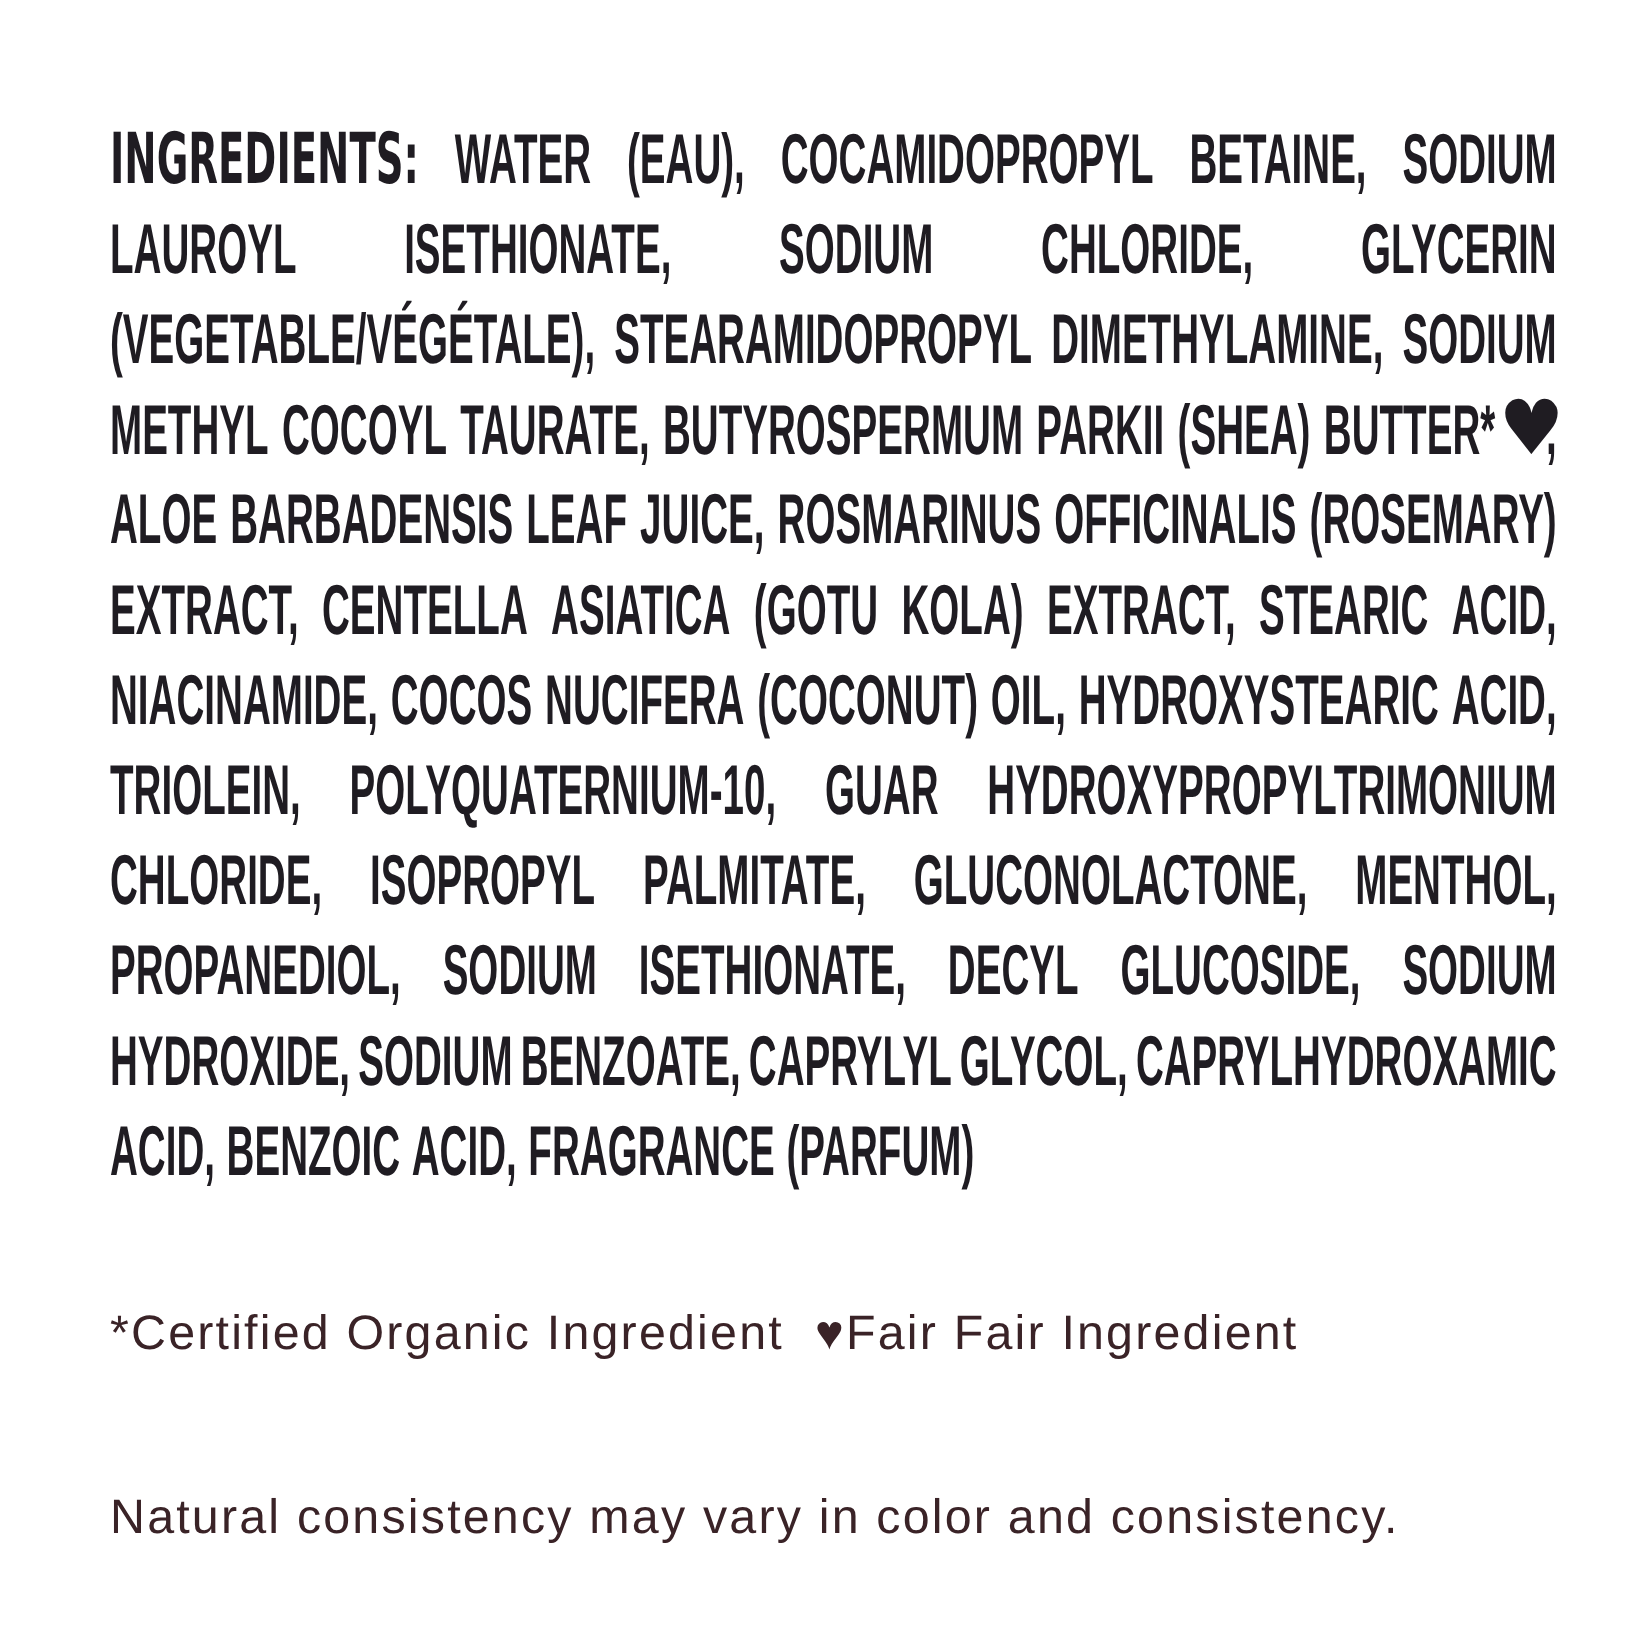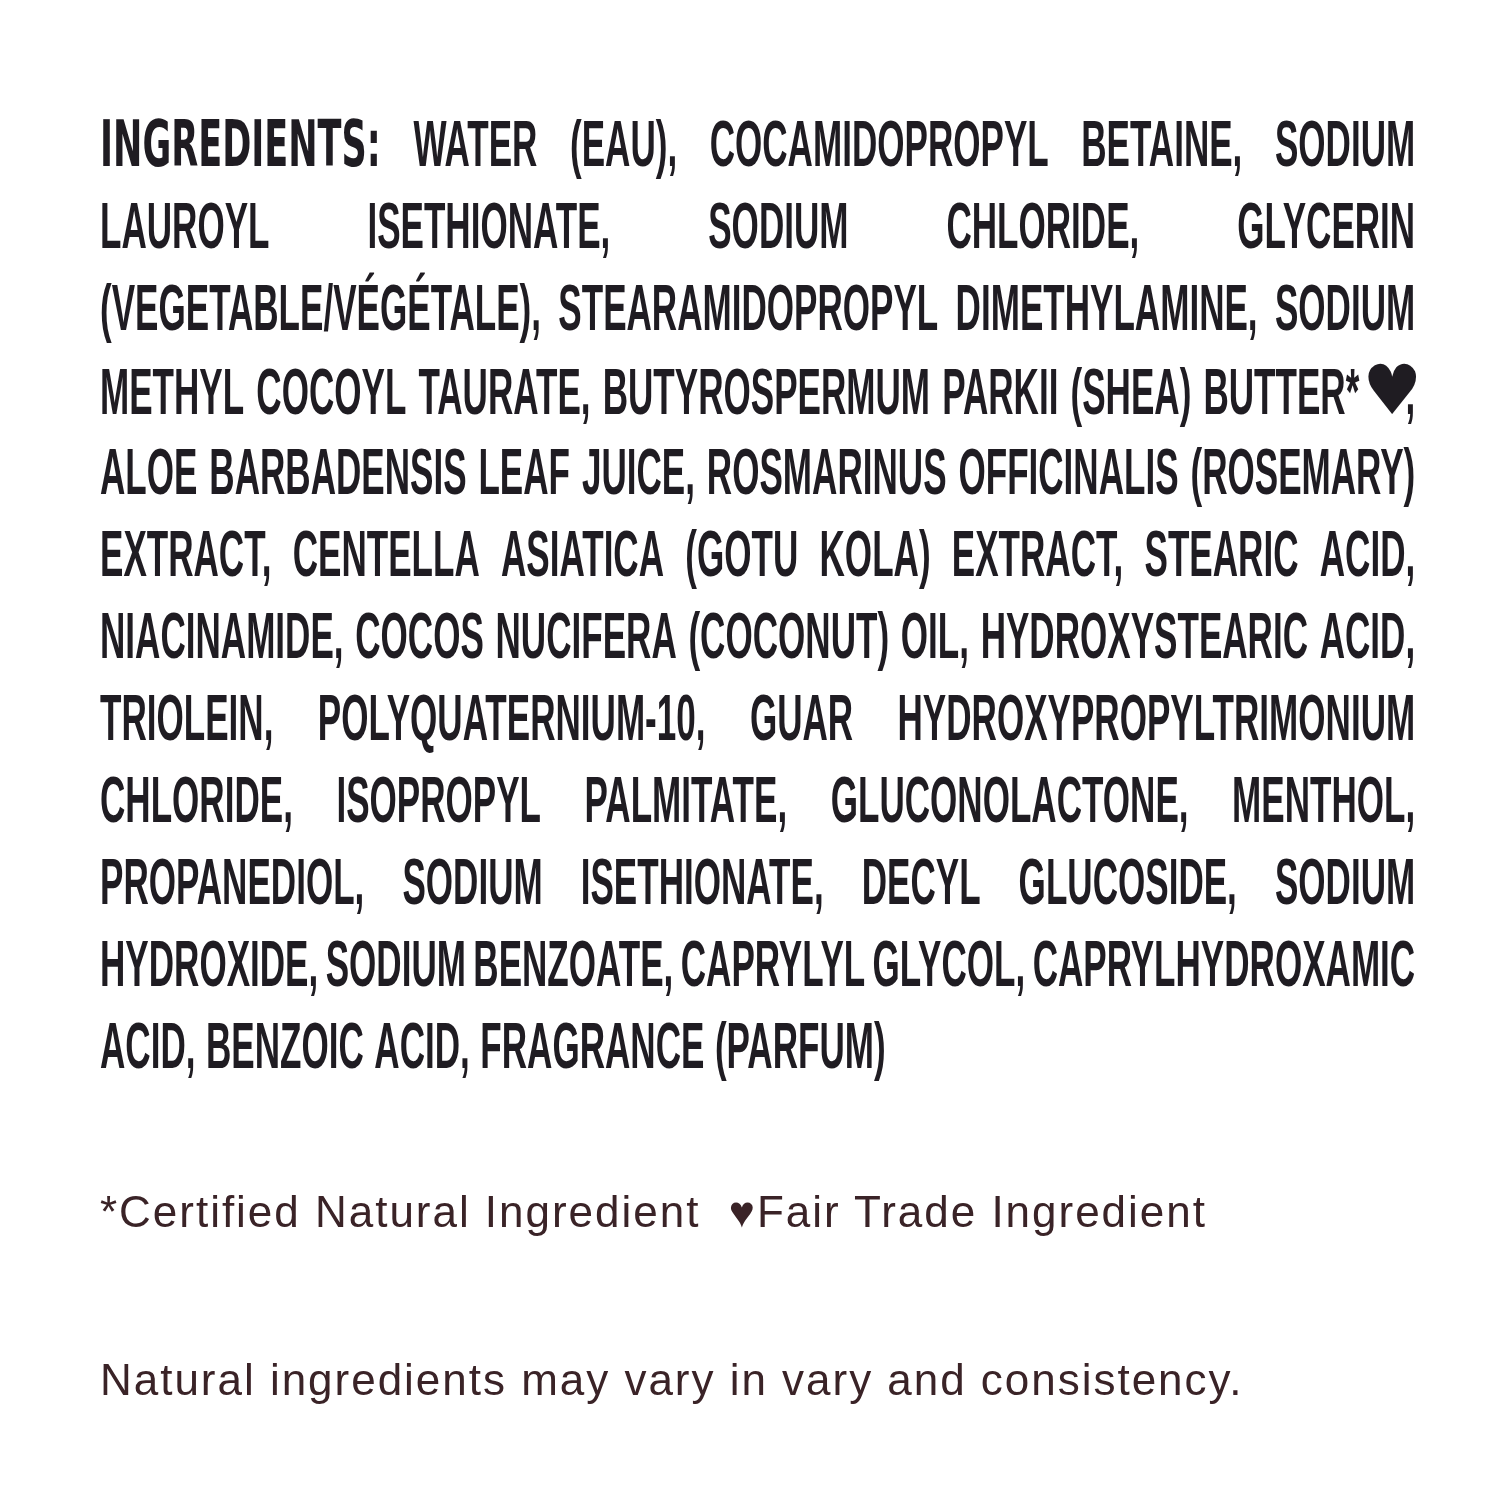--- a/index.html
+++ b/index.html
@@ -76,16 +76,16 @@
       <div class="ing-line"><span class="word">NIACINAMIDE,</span><span class="word">COCOS</span><span class="word">NUCIFERA</span><span class="word">(COCONUT)</span><span class="word">OIL,</span><span class="word">HYDROXYSTEARIC</span><span class="word">ACID,</span></div>
       <div class="ing-line"><span class="word">TRIOLEIN,</span><span class="word">POLYQUATERNIUM-10,</span><span class="word">GUAR</span><span class="word">HYDROXYPROPYLTRIMONIUM</span></div>
       <div class="ing-line"><span class="word">CHLORIDE,</span><span class="word">ISOPROPYL</span><span class="word">PALMITATE,</span><span class="word">GLUCONOLACTONE,</span><span class="word">MENTHOL,</span></div>
       <div class="ing-line"><span class="word">PROPANEDIOL,</span><span class="word">SODIUM</span><span class="word">ISETHIONATE,</span><span class="word">DECYL</span><span class="word">GLUCOSIDE,</span><span class="word">SODIUM</span></div>
       <div class="ing-line"><span class="word">HYDROXIDE,</span><span class="word">SODIUM</span><span class="word">BENZOATE,</span><span class="word">CAPRYLYL</span><span class="word">GLYCOL,</span><span class="word">CAPRYLHYDROXAMIC</span></div>
       <div class="ing-line nojust"><span class="word">ACID,</span><span class="word">BENZOIC</span><span class="word">ACID,</span><span class="word">FRAGRANCE</span><span class="word">(PARFUM)</span></div>
     </div>
 </div>
 
 <div id="footnotes">
-  <div class="footnote-line">*Certified Natural Ingredient  ♥Fair Trade Ingredient</div>
-  <div class="footnote-line">Natural ingredients may vary in vary and consistency.</div>
+  <div class="footnote-line">*Certified Organic Ingredient  ♥Fair Fair Ingredient</div>
+  <div class="footnote-line">Natural consistency may vary in color and consistency.</div>
   
 </div>
 
 </body></html>

